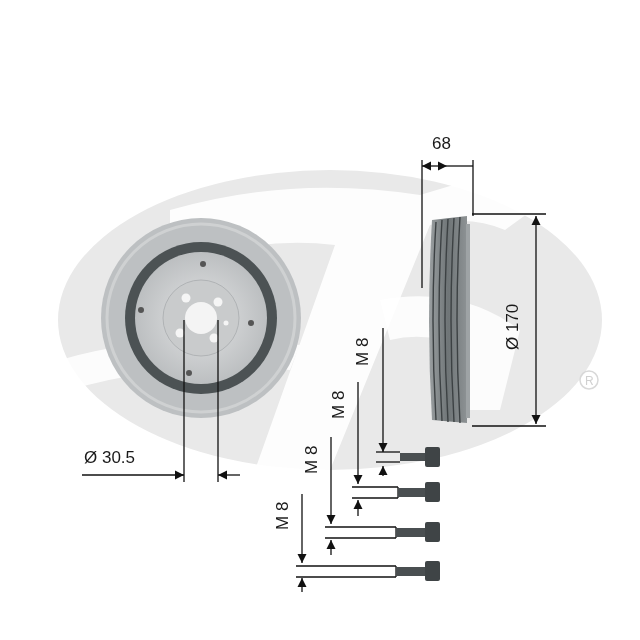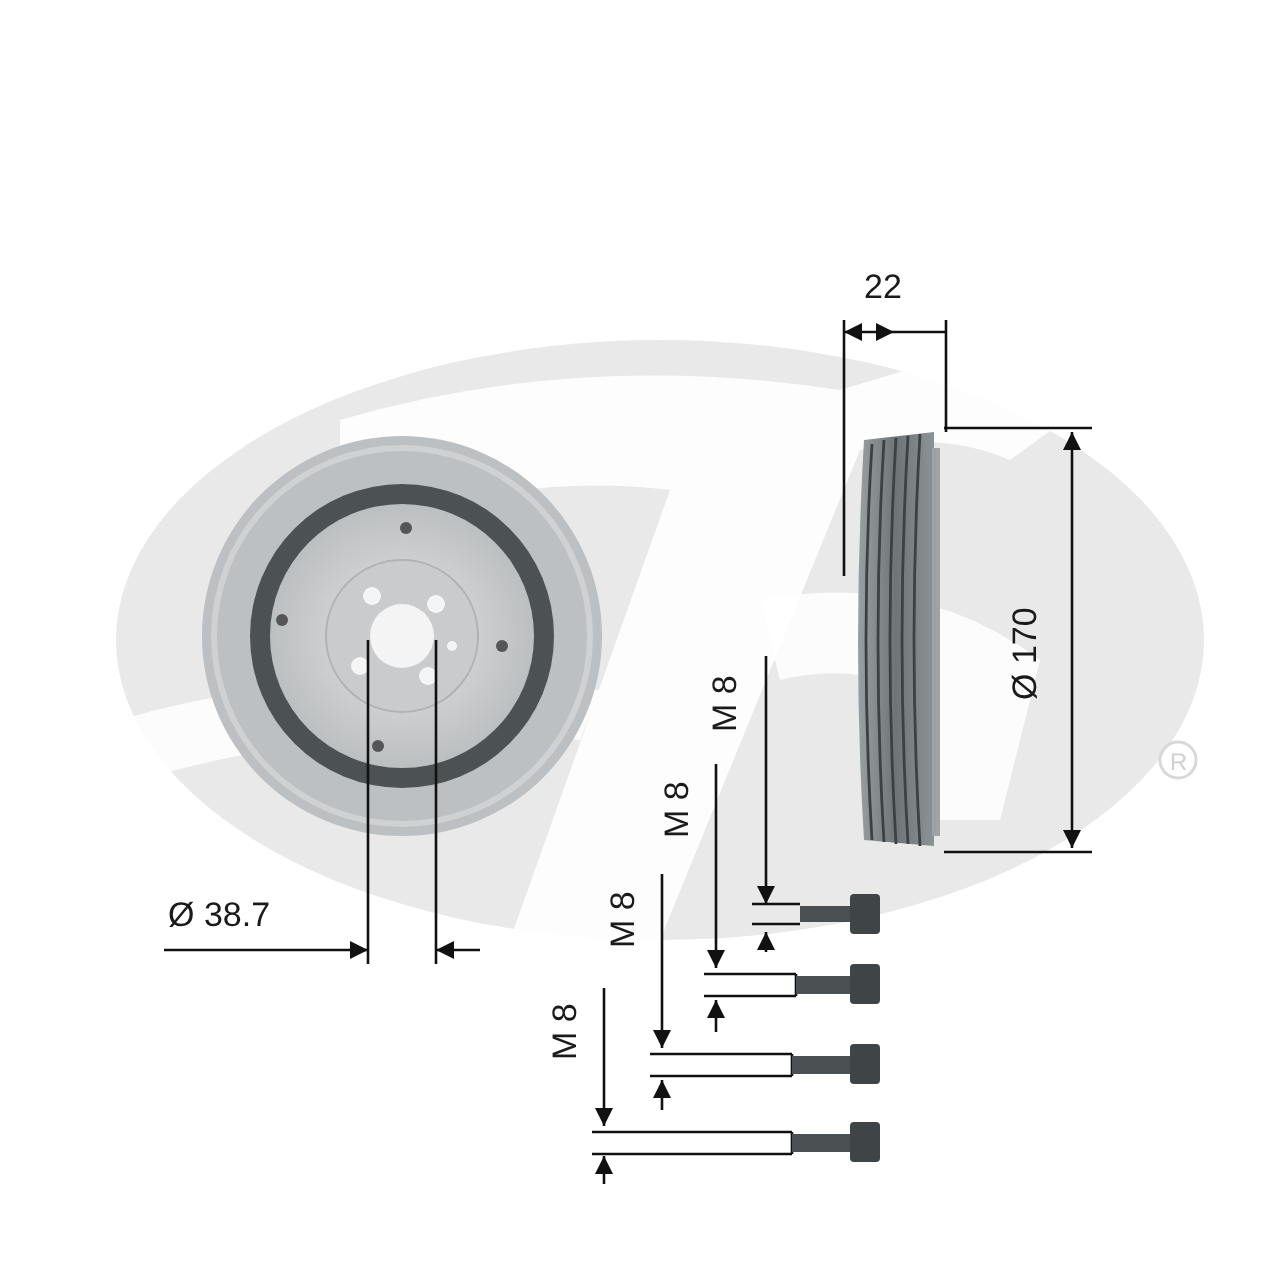--- a/index.html
+++ b/index.html
@@ -123,20 +123,20 @@
         <line x1="302" y1="592" x2="302" y2="578" marker-end="url(#arr)"></line>
         <line x1="296" y1="566" x2="396" y2="566"></line>
         <line x1="296" y1="577" x2="396" y2="577"></line>
         <line x1="396" y1="566" x2="396" y2="577"></line>
         <rect x="396" y="567" width="30" height="9" fill="#4a4f51" stroke="none"></rect>
         <rect x="425" y="561" width="15" height="20" rx="2" fill="#3f4446" stroke="none"></rect>
       </g>
     </g>
   </svg>
 
-  <span class="lbl" style="left:432px; top:134px;">22</span>
+  <span class="lbl" style="left:432px; top:134px;">68</span>
   <span class="lbl rot" style="left:503px; top:350px;">Ø 170</span>
-  <span class="lbl" style="left:84px; top:448px;">Ø 38.7</span>
+  <span class="lbl" style="left:84px; top:448px;">Ø 30.5</span>
   <span class="lbl rot" style="left:353px; top:366px;">M 8</span>
   <span class="lbl rot" style="left:329px; top:419px;">M 8</span>
   <span class="lbl rot" style="left:302px; top:474px;">M 8</span>
   <span class="lbl rot" style="left:273px; top:530px;">M 8</span>
 </div>
 
 </body></html>

